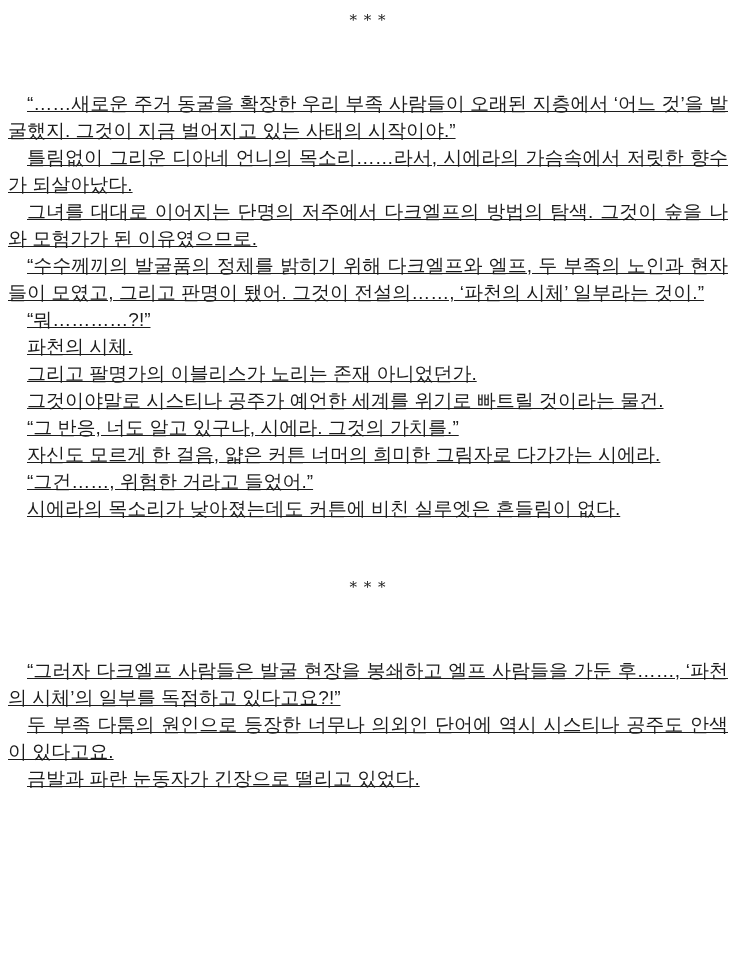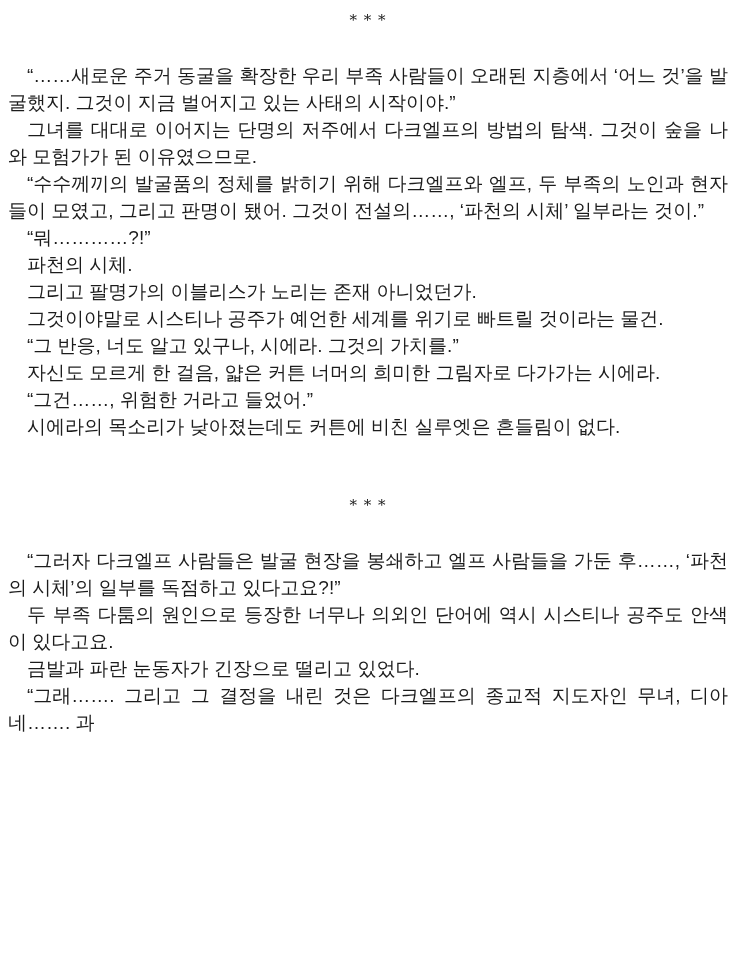--- a/index.html
+++ b/index.html
@@ -23,21 +23,22 @@
     text-align: center;
     font-family: "DejaVu Serif", "Liberation Serif", serif;
     font-size: 15px;
     line-height: 20px;
     letter-spacing: 1px;
     color: #222222;
   }
   .divider-top { margin-top: 10px; }
   .divider-mid { margin-top: 55px; }
   .prose {
-    margin-top: 32px;
+    margin-top: 60px;
+    text-decoration: underline;
   }
   .prose p {
     margin: 0;
     padding: 0;
     font-size: 19px;
     line-height: 27px;
     text-indent: 1em;
     text-align: justify;
     word-break: normal;
     color: #1c1c1c;
@@ -45,34 +46,34 @@
 </style>
 </head>
 <body>
 
 <div class="page">
 
   <div class="divider divider-top">* * *</div>
 
   <div class="prose">
     <p>“……새로운 주거 동굴을 확장한 우리 부족 사람들이 오래된 지층에서 ‘어느 것’을 발굴했지. 그것이 지금 벌어지고 있는 사태의 시작이야.”</p>
+    <p>틀림없이 그리운 디아네 언니의 목소리……라서, 시에라의 가슴속에서 저릿한 향수가 되살아났다.</p>
     <p>그녀를 대대로 이어지는 단명의 저주에서 다크엘프의 방법의 탐색. 그것이 숲을 나와 모험가가 된 이유였으므로.</p>
     <p>“수수께끼의 발굴품의 정체를 밝히기 위해 다크엘프와 엘프, 두 부족의 노인과 현자들이 모였고, 그리고 판명이 됐어. 그것이 전설의……, ‘파천의 시체’ 일부라는 것이.”</p>
     <p>“뭐…………?!”</p>
     <p>파천의 시체.</p>
     <p>그리고 팔명가의 이블리스가 노리는 존재 아니었던가.</p>
     <p>그것이야말로 시스티나 공주가 예언한 세계를 위기로 빠트릴 것이라는 물건.</p>
     <p>“그 반응, 너도 알고 있구나, 시에라. 그것의 가치를.”</p>
     <p>자신도 모르게 한 걸음, 얇은 커튼 너머의 희미한 그림자로 다가가는 시에라.</p>
     <p>“그건……, 위험한 거라고 들었어.”</p>
     <p>시에라의 목소리가 낮아졌는데도 커튼에 비친 실루엣은 흔들림이 없다.</p>
   </div>
 
   <div class="divider divider-mid">* * *</div>
 
   <div class="prose">
     <p>“그러자 다크엘프 사람들은 발굴 현장을 봉쇄하고 엘프 사람들을 가둔 후……, ‘파천의 시체’의 일부를 독점하고 있다고요?!”</p>
     <p>두 부족 다툼의 원인으로 등장한 너무나 의외인 단어에 역시 시스티나 공주도 안색이 있다고요.</p>
     <p>금발과 파란 눈동자가 긴장으로 떨리고 있었다.</p>
-    <p>“그래……. 그리고 그 결정을 내린 것은 다크엘프의 종교적 지도자인 무녀, 디아네……. 과</p>
   </div>
 
 </div>
 
 </body></html>

